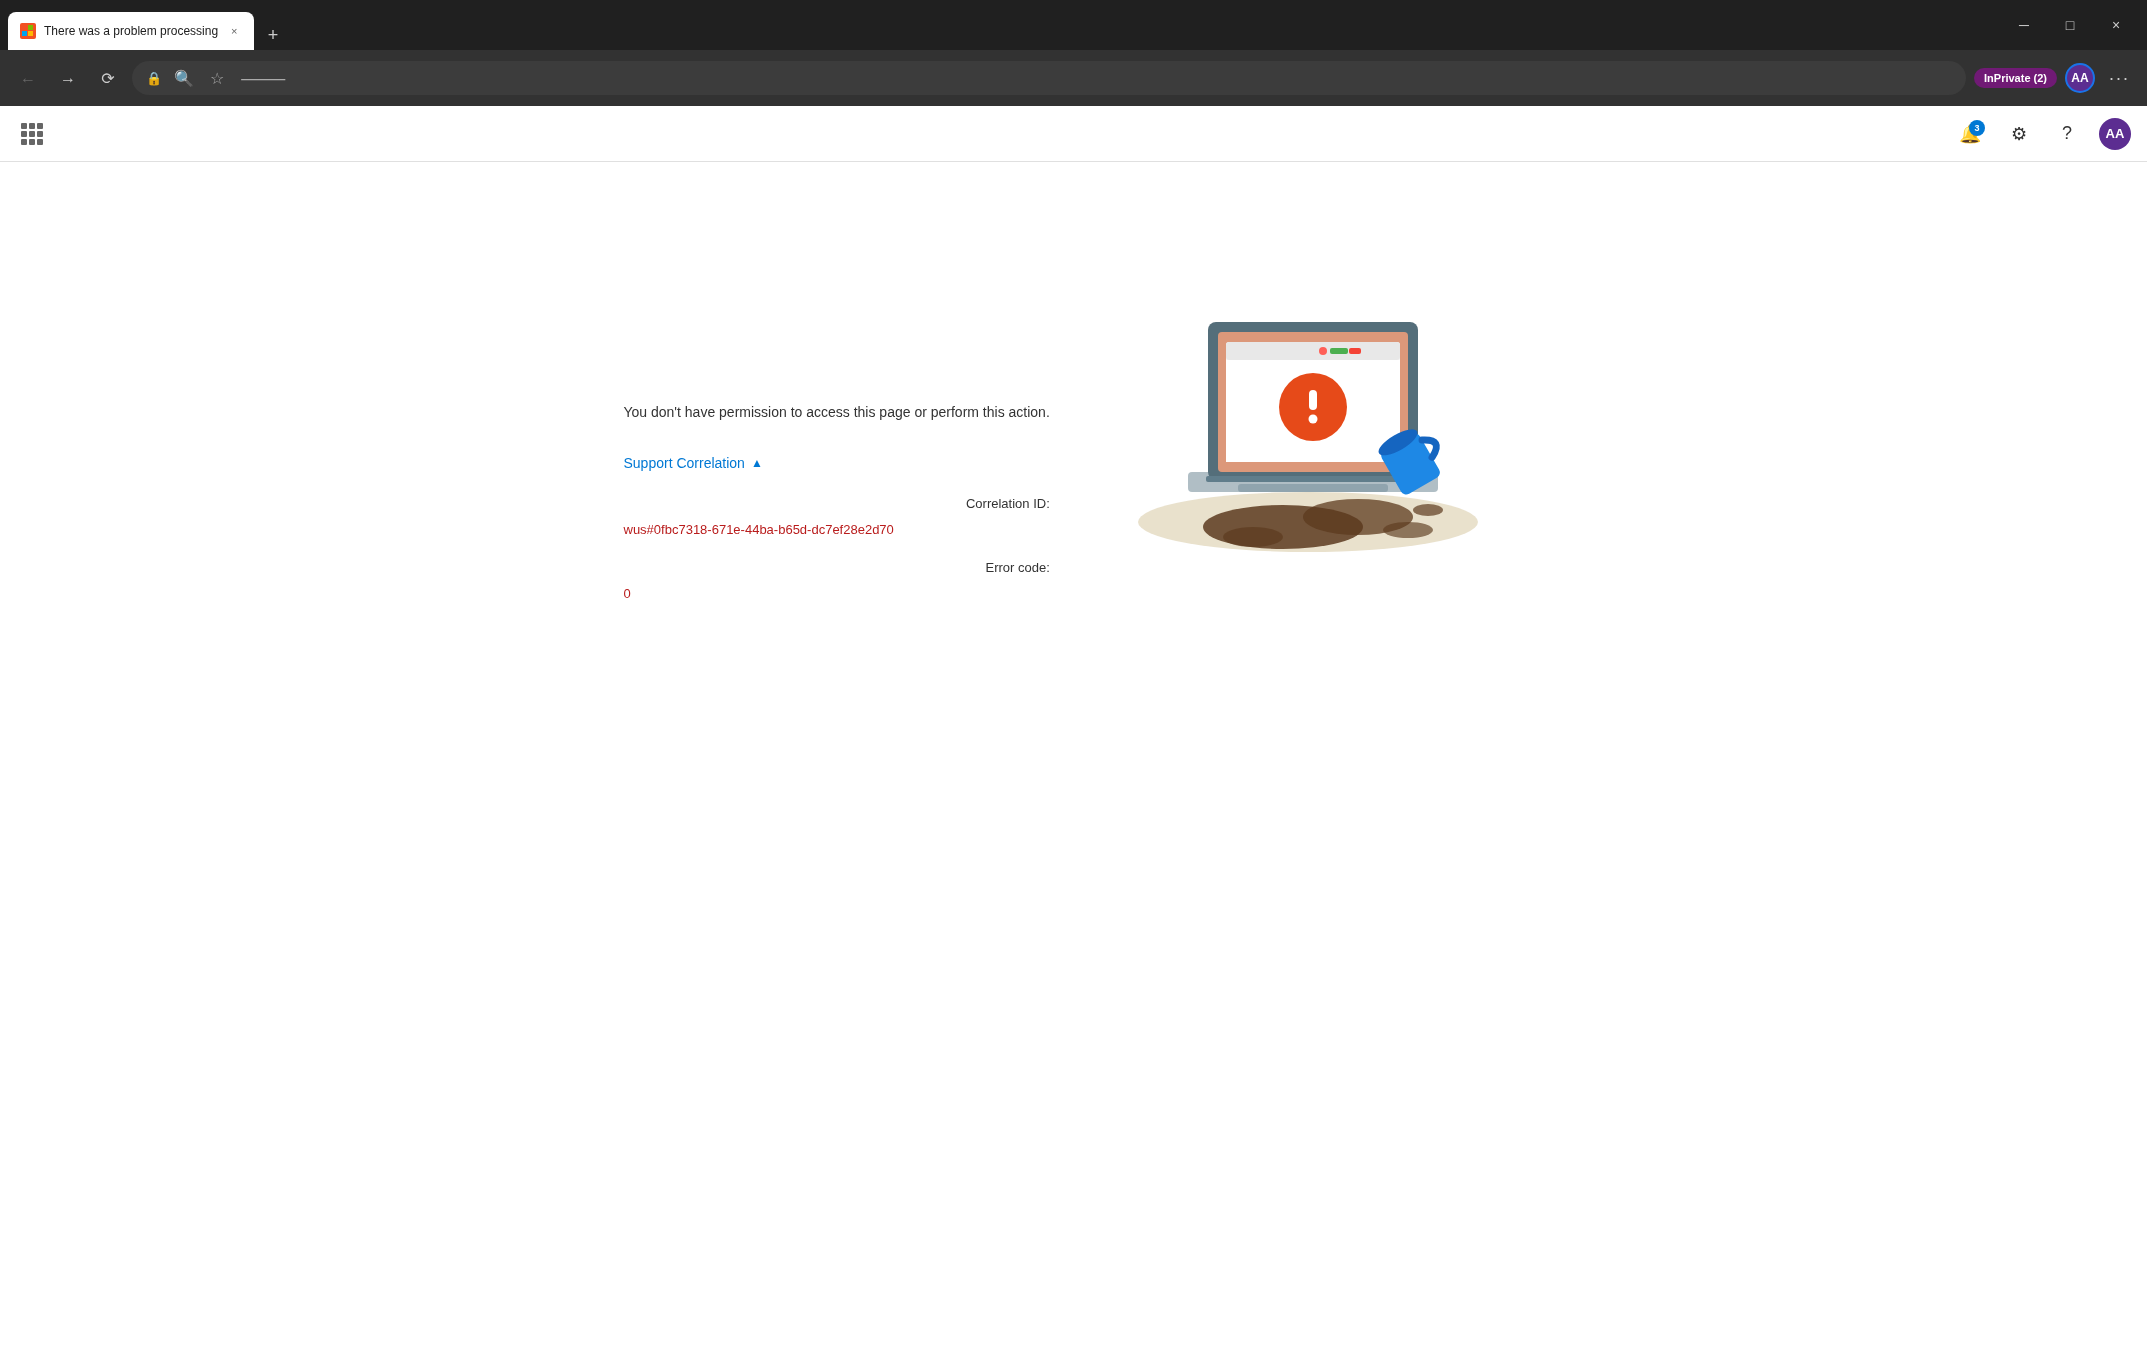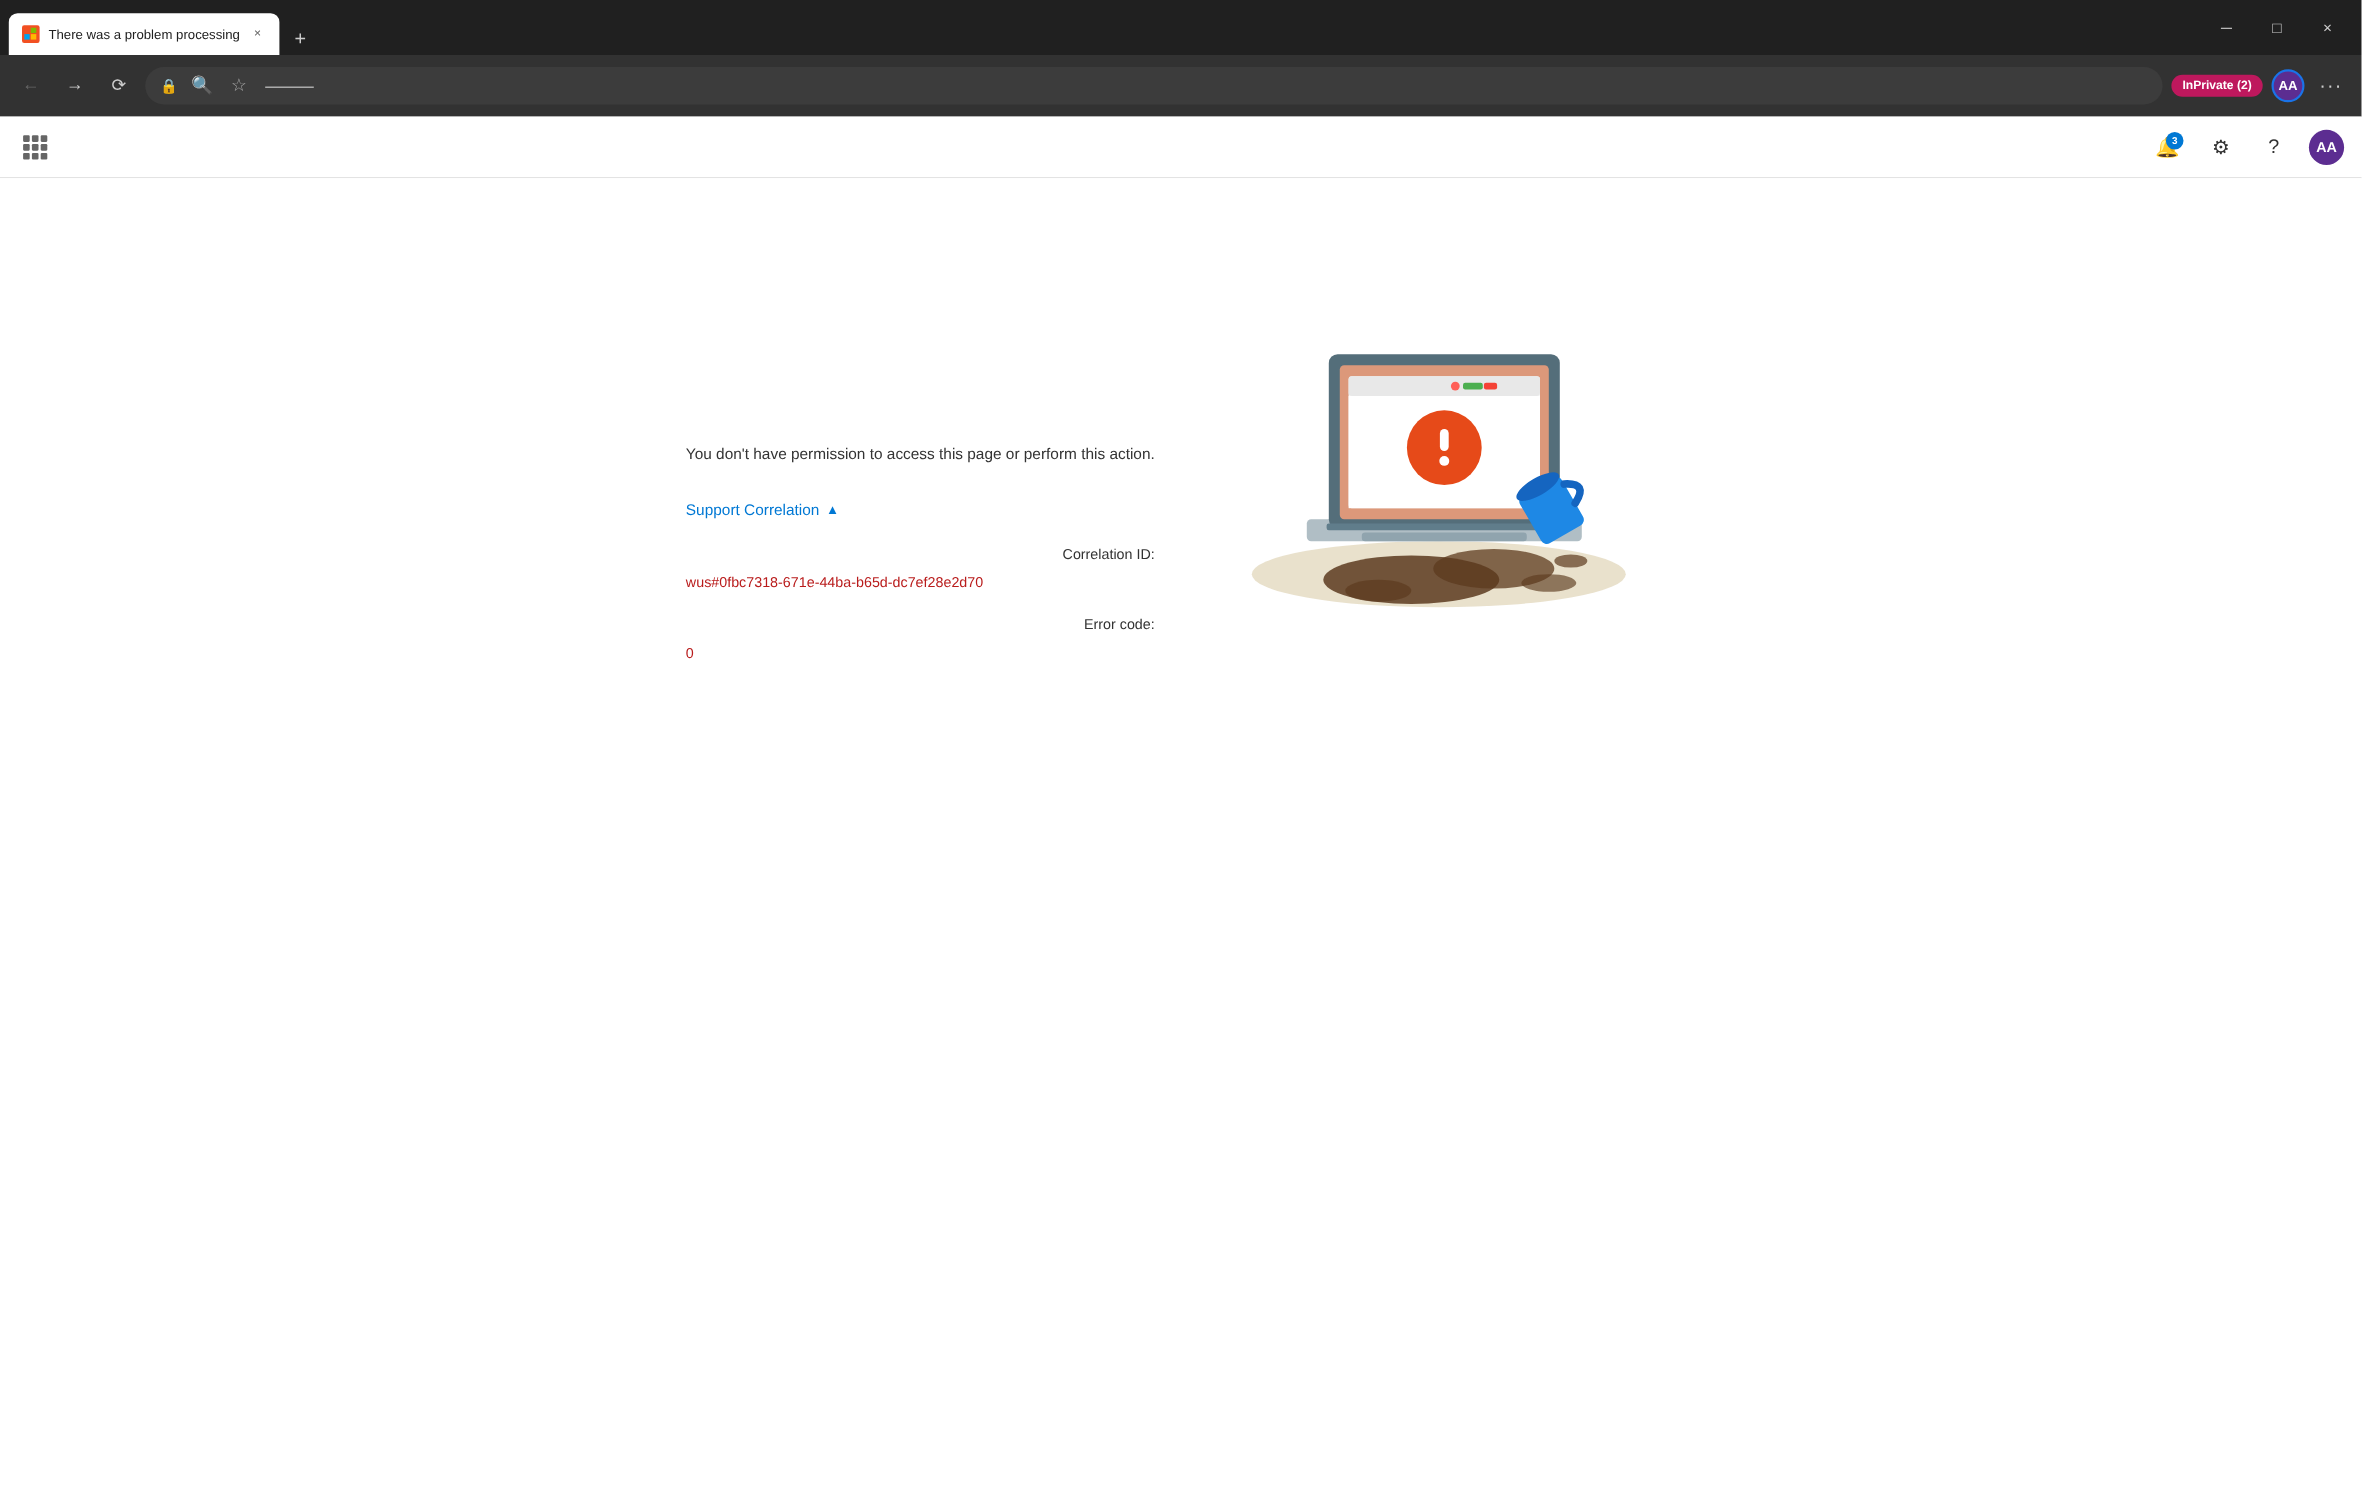--- a/index.html
+++ b/index.html
@@ -161,21 +161,21 @@
     }
 
     .search-icon, .star-icon, .collection-icon {
       color: #aaa;
       font-size: 16px;
       cursor: pointer;
       padding: 4px;
     }
 
     .inprivate-badge {
-      background: #be185d;
+      background: #701a75;
       color: white;
       font-size: 11px;
       font-weight: 600;
       padding: 4px 10px;
       border-radius: 12px;
       white-space: nowrap;
     }
 
     .profile-avatar-nav {
       width: 30px;

